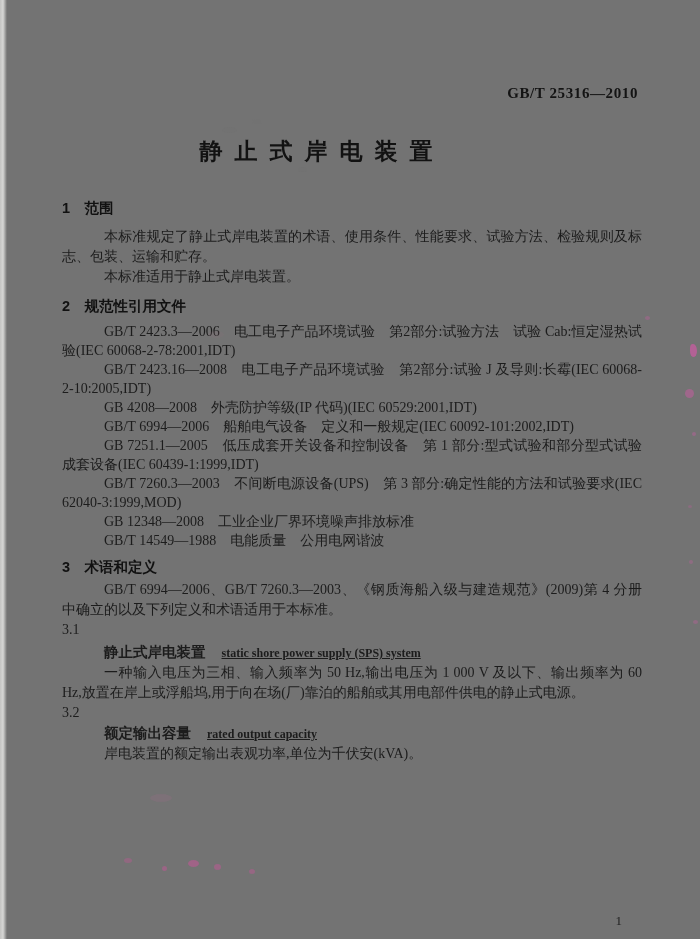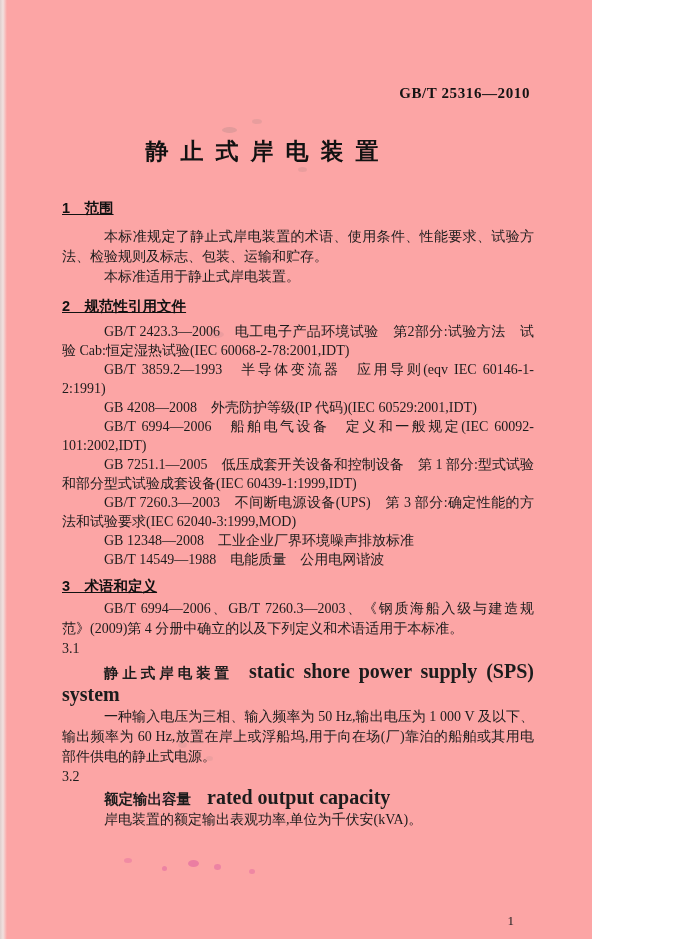--- a/index.html
+++ b/index.html
@@ -1,18 +1,18 @@
 <!DOCTYPE html>
 <html><head>
 <meta charset="utf-8">
 <style>
   html,body { margin:0; padding:0; background:#ffffff; }
   .page {
-    position:relative; width:592px; height:939px; overflow:hidden;
-    background:#fca5a5;
+    position:relative; width:700px; height:939px; overflow:hidden;
+    background:#737373;
     font-family:"Liberation Serif","DejaVu Serif",serif;
     color:#1c1c1c;
   }
   
   .edge-shadow {
     position:absolute; left:0; top:0; bottom:0; width:7px;
     background:linear-gradient(to right, #d8d8d6 0px, #efefed 3px, rgba(253,253,252,0) 7px);
     opacity:.8;
   }
   .header-code {
@@ -27,33 +27,33 @@
     letter-spacing:12px; color:#121212;
   }
   .content {
     position:absolute; left:62px; right:58px; top:0;
     font-size:14px; line-height:20px;
   }
   .content p { margin:0; text-align:justify; text-indent:42px; }
   .content p.no-ind { text-indent:0; }
   h2.sec {
     margin:0; font:bold 14.5px/20px "Liberation Sans","DejaVu Sans",sans-serif;
-    color:#111; text-align:left;text-decoration:underline;
+    color:#111; text-align:left;
   }
   .mt-s1   { margin-top:198px !important; }
   .mt-p1   { margin-top:9px !important; }
   .mt-s2   { margin-top:9px !important; }
   .mt-ni   { margin-top:5px !important; }
   .refs    { margin-top:6px; line-height:19px; }
   .mt-s3   { margin-top:7px !important; }
   .mt-ti   { margin-top:3px !important; }
   .mt-term { margin-top:2px !important; }
   .term-line { font-weight:bold; }
   .term-zh { font-family:"Liberation Sans","DejaVu Sans",sans-serif; font-size:14.5px; }
-  .term-en { font-family:"Liberation Serif","DejaVu Serif",serif; font-size:20px; margin-left:16px; }
+  .term-en { font-family:"Liberation Serif","DejaVu Serif",serif; font-size:12px; margin-left:16px;text-decoration:underline; }
   .page-number {
     position:absolute; top:913px; right:78px;
     font:13px/16px "Liberation Serif","DejaVu Serif",serif; color:#222;
   }
   
   .art { position:absolute; border-radius:50%; pointer-events:none; }
   .g1 { left:222px; top:127px; width:15px; height:6px; background:rgba(110,110,110,.18); }
   .g2 { left:252px; top:119px; width:10px; height:5px; background:rgba(110,110,110,.14); }
   .g3 { left:298px; top:167px; width:9px; height:5px;  background:rgba(110,110,110,.13); }
   .g4 { left:208px; top:331px; width:16px; height:7px; background:rgba(150,110,130,.14); }
@@ -86,21 +86,21 @@
   <div class="content">
 
     <h2 class="sec mt-s1">1　范围</h2>
     <p class="mt-p1">本标准规定了静止式岸电装置的术语、使用条件、性能要求、试验方法、检验规则及标志、包装、运输和贮存。</p>
     <p>本标准适用于静止式岸电装置。</p>
 
     <h2 class="sec mt-s2">2　规范性引用文件</h2>
 
     <div class="refs">
       <p>GB/T 2423.3—2006　电工电子产品环境试验　第2部分:试验方法　试验 Cab:恒定湿热试验(IEC 60068-2-78:2001,IDT)</p>
-      <p>GB/T 3859.2—1993　半导体变流器　应用导则(eqv IEC 60146-1-2:1991)</p>
+      <p>GB/T 2423.16—2008　电工电子产品环境试验　第2部分:试验 J 及导则:长霉(IEC 60068-2-10:2005,IDT)</p>
       <p>GB 4208—2008　外壳防护等级(IP 代码)(IEC 60529:2001,IDT)</p>
       <p>GB/T 6994—2006　船舶电气设备　定义和一般规定(IEC 60092-101:2002,IDT)</p>
       <p>GB 7251.1—2005　低压成套开关设备和控制设备　第 1 部分:型式试验和部分型式试验成套设备(IEC 60439-1:1999,IDT)</p>
       <p>GB/T 7260.3—2003　不间断电源设备(UPS)　第 3 部分:确定性能的方法和试验要求(IEC 62040-3:1999,MOD)</p>
       <p>GB 12348—2008　工业企业厂界环境噪声排放标准</p>
       <p>GB/T 14549—1988　电能质量　公用电网谐波</p>
     </div>
 
     <h2 class="sec mt-s3">3　术语和定义</h2>
     <p class="mt-ti">GB/T 6994—2006、GB/T 7260.3—2003、《钢质海船入级与建造规范》(2009)第 4 分册中确立的以及下列定义和术语适用于本标准。</p>

